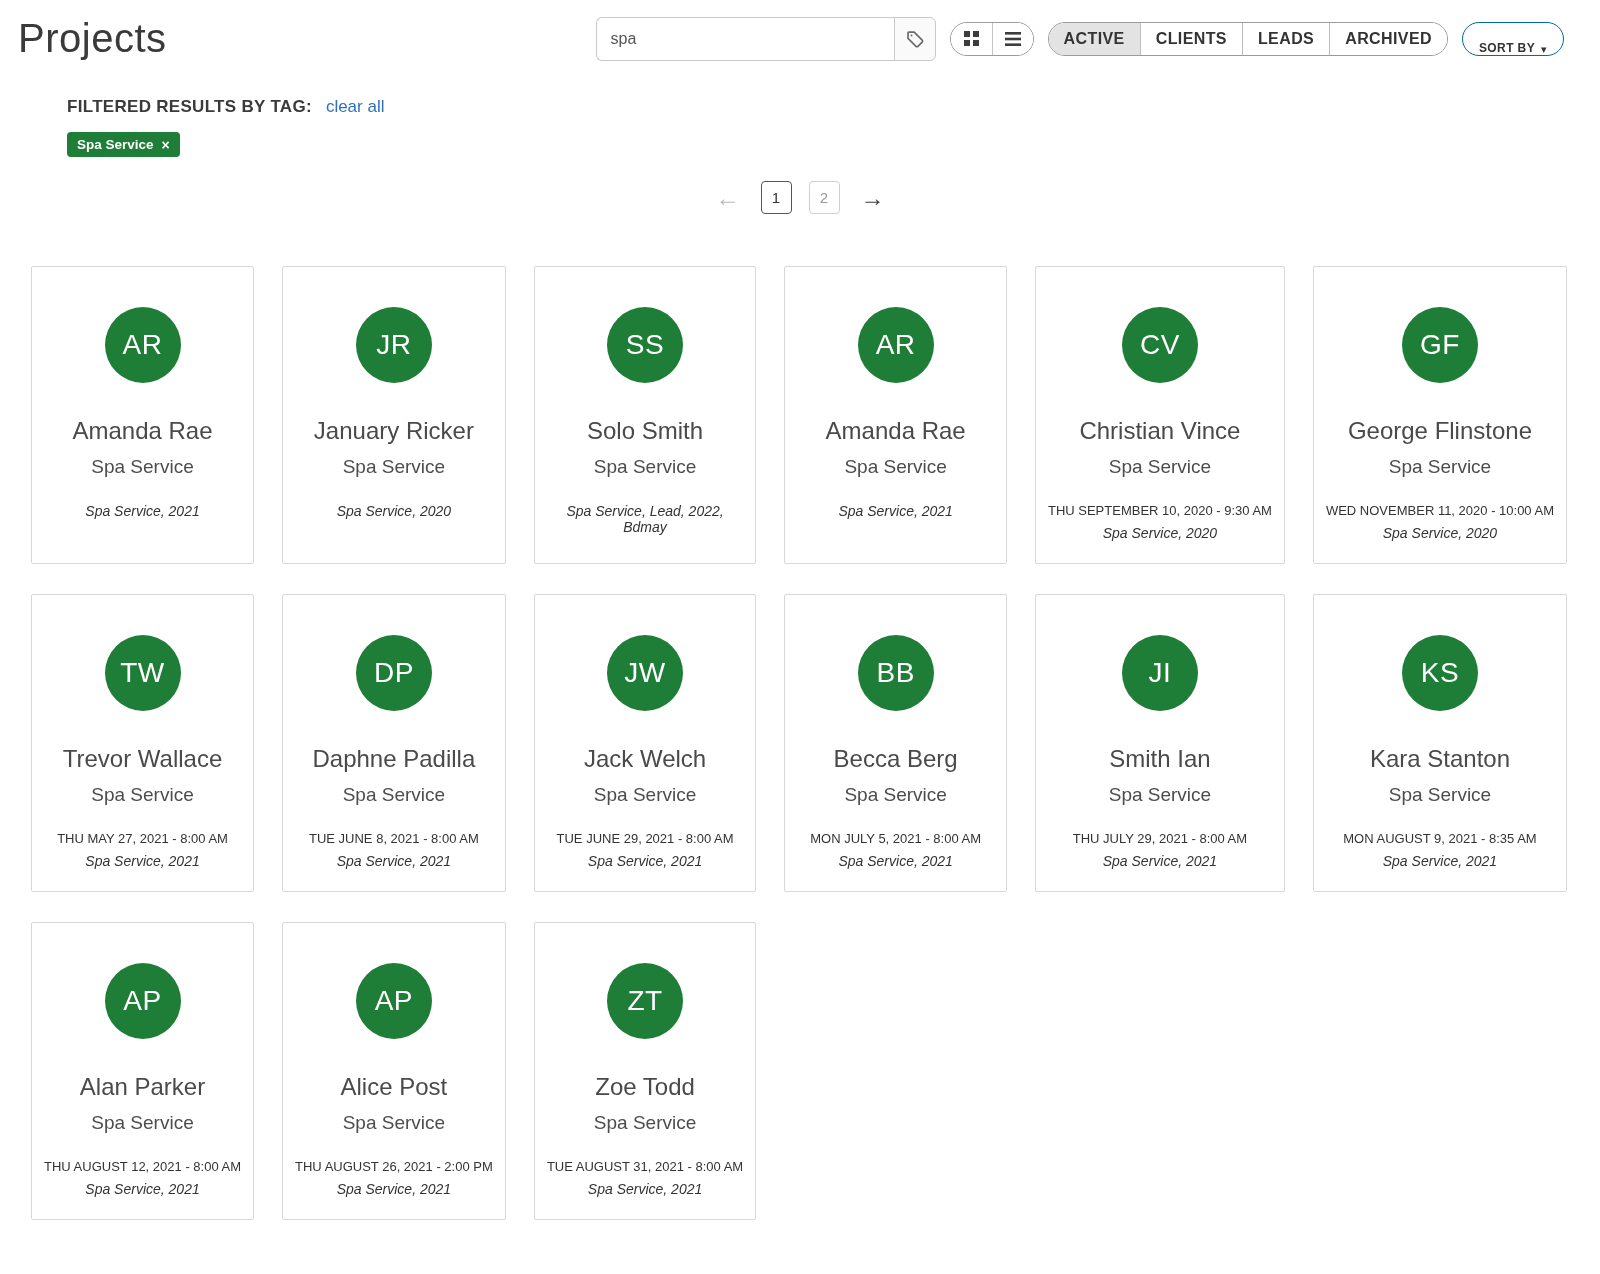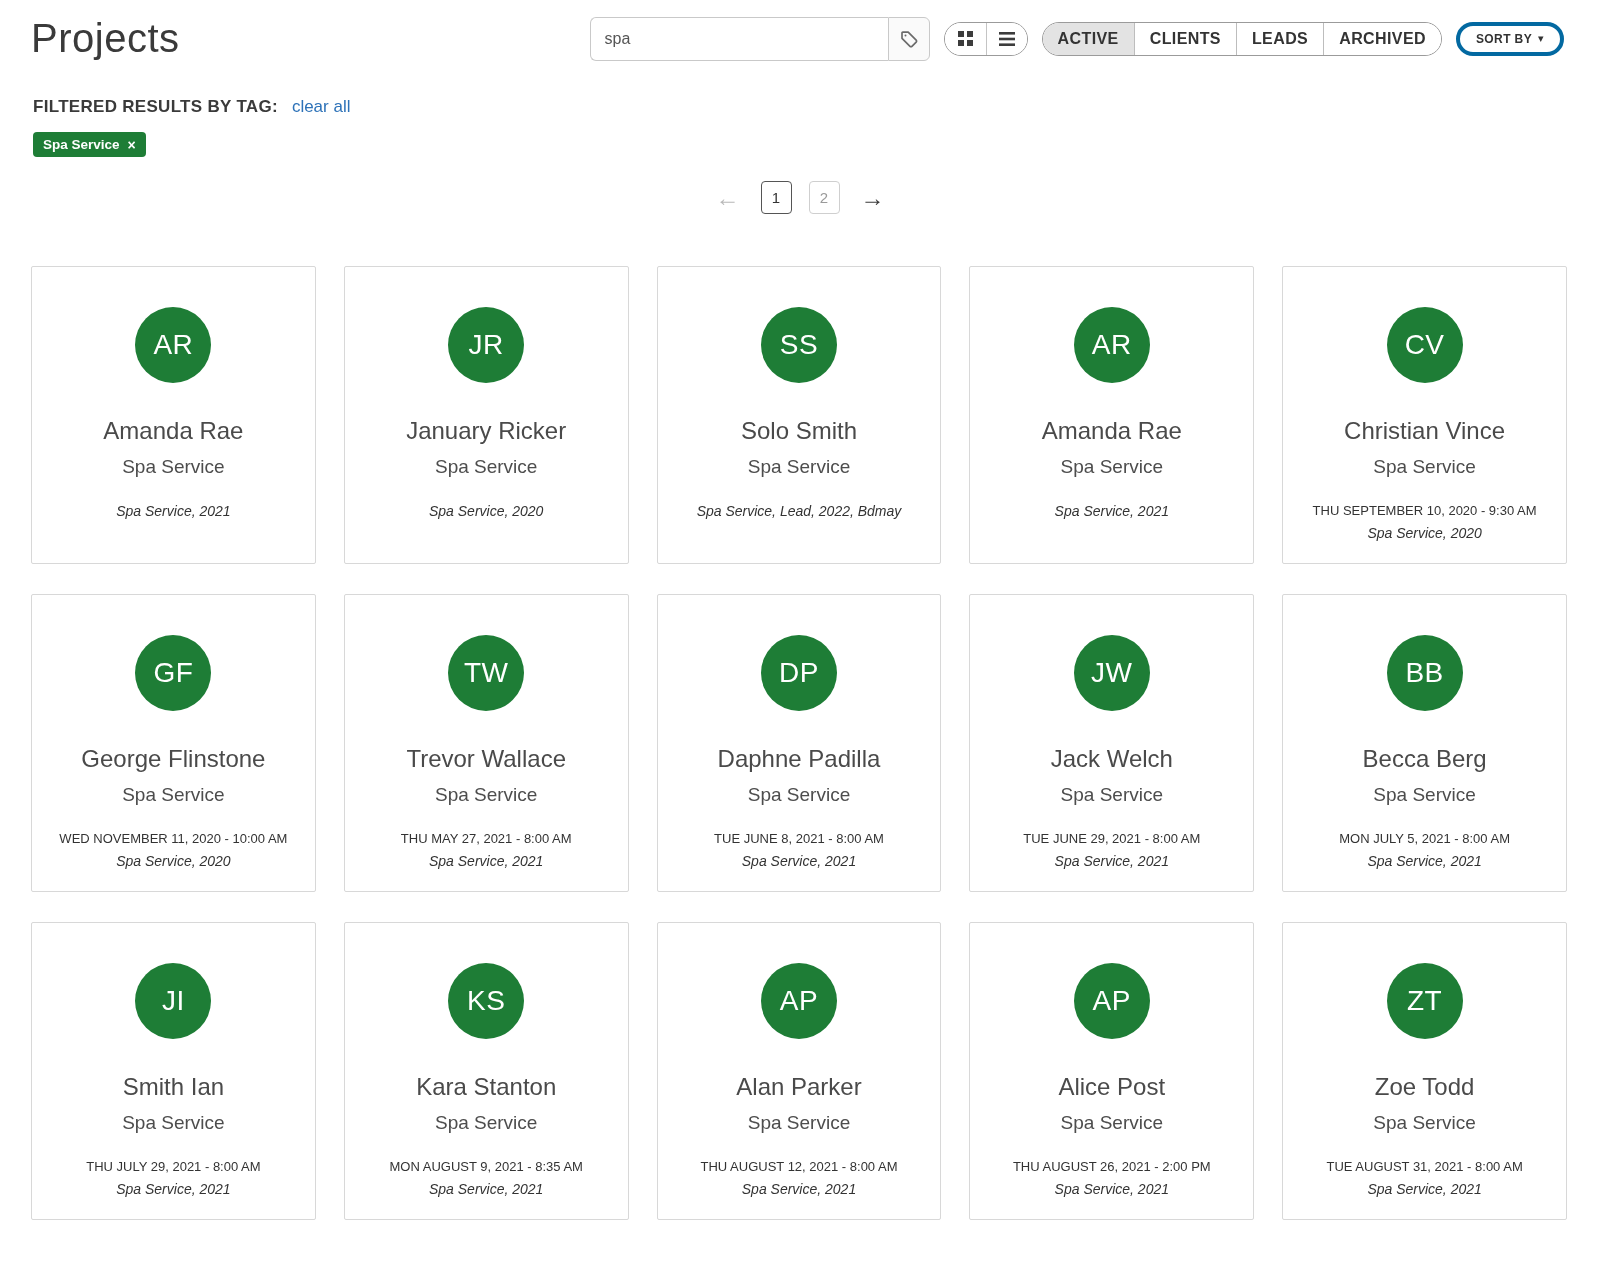--- a/index.html
+++ b/index.html
@@ -10,21 +10,21 @@
   *{box-sizing:border-box;margin:0;padding:0;}
   body{
     background:#ffffff;
     font-family:"Liberation Sans","DejaVu Sans",sans-serif;
     color:#3d3d3d;
     width:1600px;
   }
   
   .topbar{
     display:flex;align-items:center;justify-content:space-between;
-    padding:16px 36px 14px 31px;
+    padding:16px 36px 14px 18px;
   }
   .page-title{
     font-size:40px;font-weight:400;color:#3a3a3a;letter-spacing:.5px;
   }
   .topbar-right{display:flex;align-items:center;gap:14px;margin-left:34px;}
   .search-group{display:flex;align-items:stretch;height:44px;}
   .search-input{
     width:298px;height:44px;border:1px solid #c9c9c9;border-right:none;
     border-radius:6px 0 0 6px;padding:0 14px;font-size:16px;color:#555;
     font-family:inherit;outline:none;background:#fff;
@@ -43,27 +43,27 @@
   .tabs{
     display:flex;height:34px;border:1px solid #9b9b9b;border-radius:17px;overflow:hidden;background:#fff;
   }
   .tab{
     border:none;background:#fff;padding:0 15px;font-size:16px;font-weight:700;
     letter-spacing:.4px;color:#333;cursor:pointer;font-family:inherit;line-height:32px;
   }
   .tab + .tab{border-left:1px solid #bdbdbd;}
   .tab.active{background:#e3e3e3;}
   .sortby{
-    height:34px;border:4px solid #0369a1;border-radius:17px;background:#fff;
+    height:34px;border:1px solid #0369a1;border-radius:17px;background:#fff;
     padding:0 16px;font-size:12px;font-weight:700;letter-spacing:.4px;color:#333;
-    cursor:pointer;font-family:inherit;display:flex;align-items:center;gap:6px;
+    cursor:pointer;font-family:inherit;display:flex;align-items:flex-end;gap:6px;
   }
   .sortby .caret{font-size:11px;line-height:1;}
   
-  .filterbar{padding:22px 33px 0 33px;}
+  .filterbar{padding:22px 33px 0 33px;margin-left:34px;}
   .filter-line{display:flex;align-items:baseline;gap:14px;}
   .filter-label{font-size:17px;font-weight:700;color:#3a3a3a;letter-spacing:.3px;}
   .clear-all{font-size:17px;color:var(--link-blue);text-decoration:none;cursor:pointer;}
   .chip{
     margin-top:15px;display:inline-flex;align-items:center;gap:8px;
     background:var(--tag-green);color:#fff;border-radius:4px;
     padding:5px 10px;font-size:13.5px;font-weight:700;
   }
   .chip .chip-x{
     cursor:pointer;font-weight:700;font-size:14px;line-height:1;background:none;border:none;color:#fff;
@@ -79,21 +79,21 @@
   .pg-arrow.prev{color:#b9b9b9;}
   .pg-arrow.next{color:#3a3a3a;}
   .pg-num{
     width:31px;height:33px;border-radius:4px;background:#fff;font-size:15px;
     display:flex;align-items:center;justify-content:center;cursor:pointer;font-family:inherit;
   }
   .pg-num.current{border:1px solid #555;color:#333;}
   .pg-num.other{border:1px solid #cfcfcf;color:#9a9a9a;}
   
   .grid{
-    display:grid;grid-template-columns:repeat(5,1fr);
+    display:grid;grid-template-columns:repeat(6,1fr);
     gap:30px 28px;padding:0 33px 40px 31px;
   }
   .card{
     border:1px solid #d8d8d8;border-radius:2px;background:#fff;height:298px;
     display:flex;flex-direction:column;align-items:center;text-align:center;
     padding:40px 12px 12px 12px;cursor:pointer;
   }
   .avatar{
     width:76px;height:76px;border-radius:50%;background:var(--avatar-green);
     color:#fff;display:flex;align-items:center;justify-content:center;

